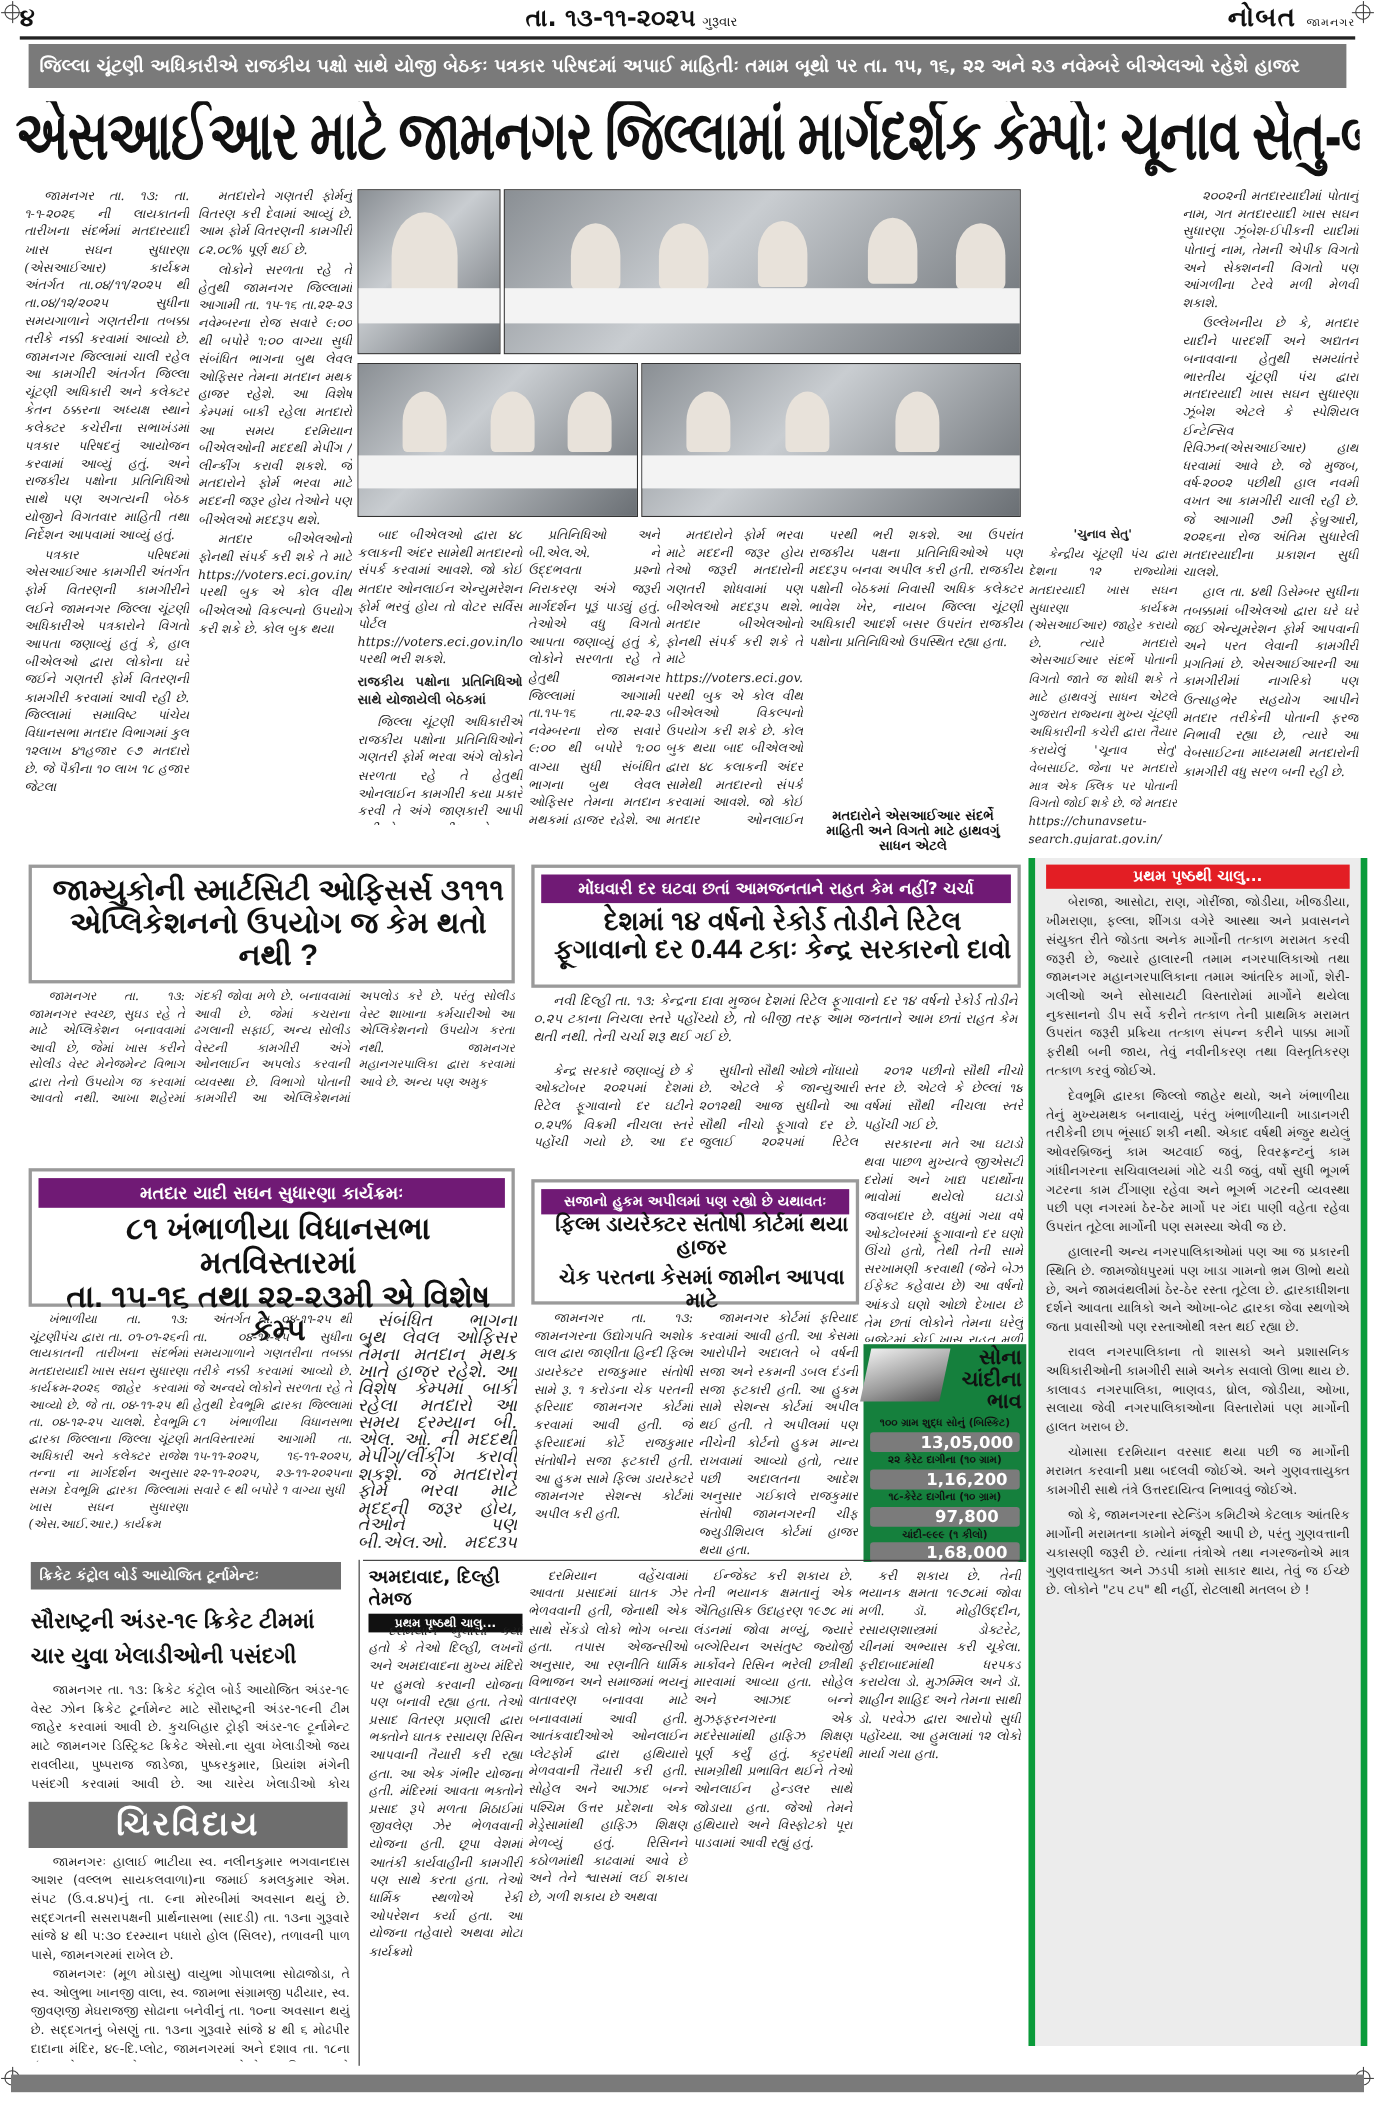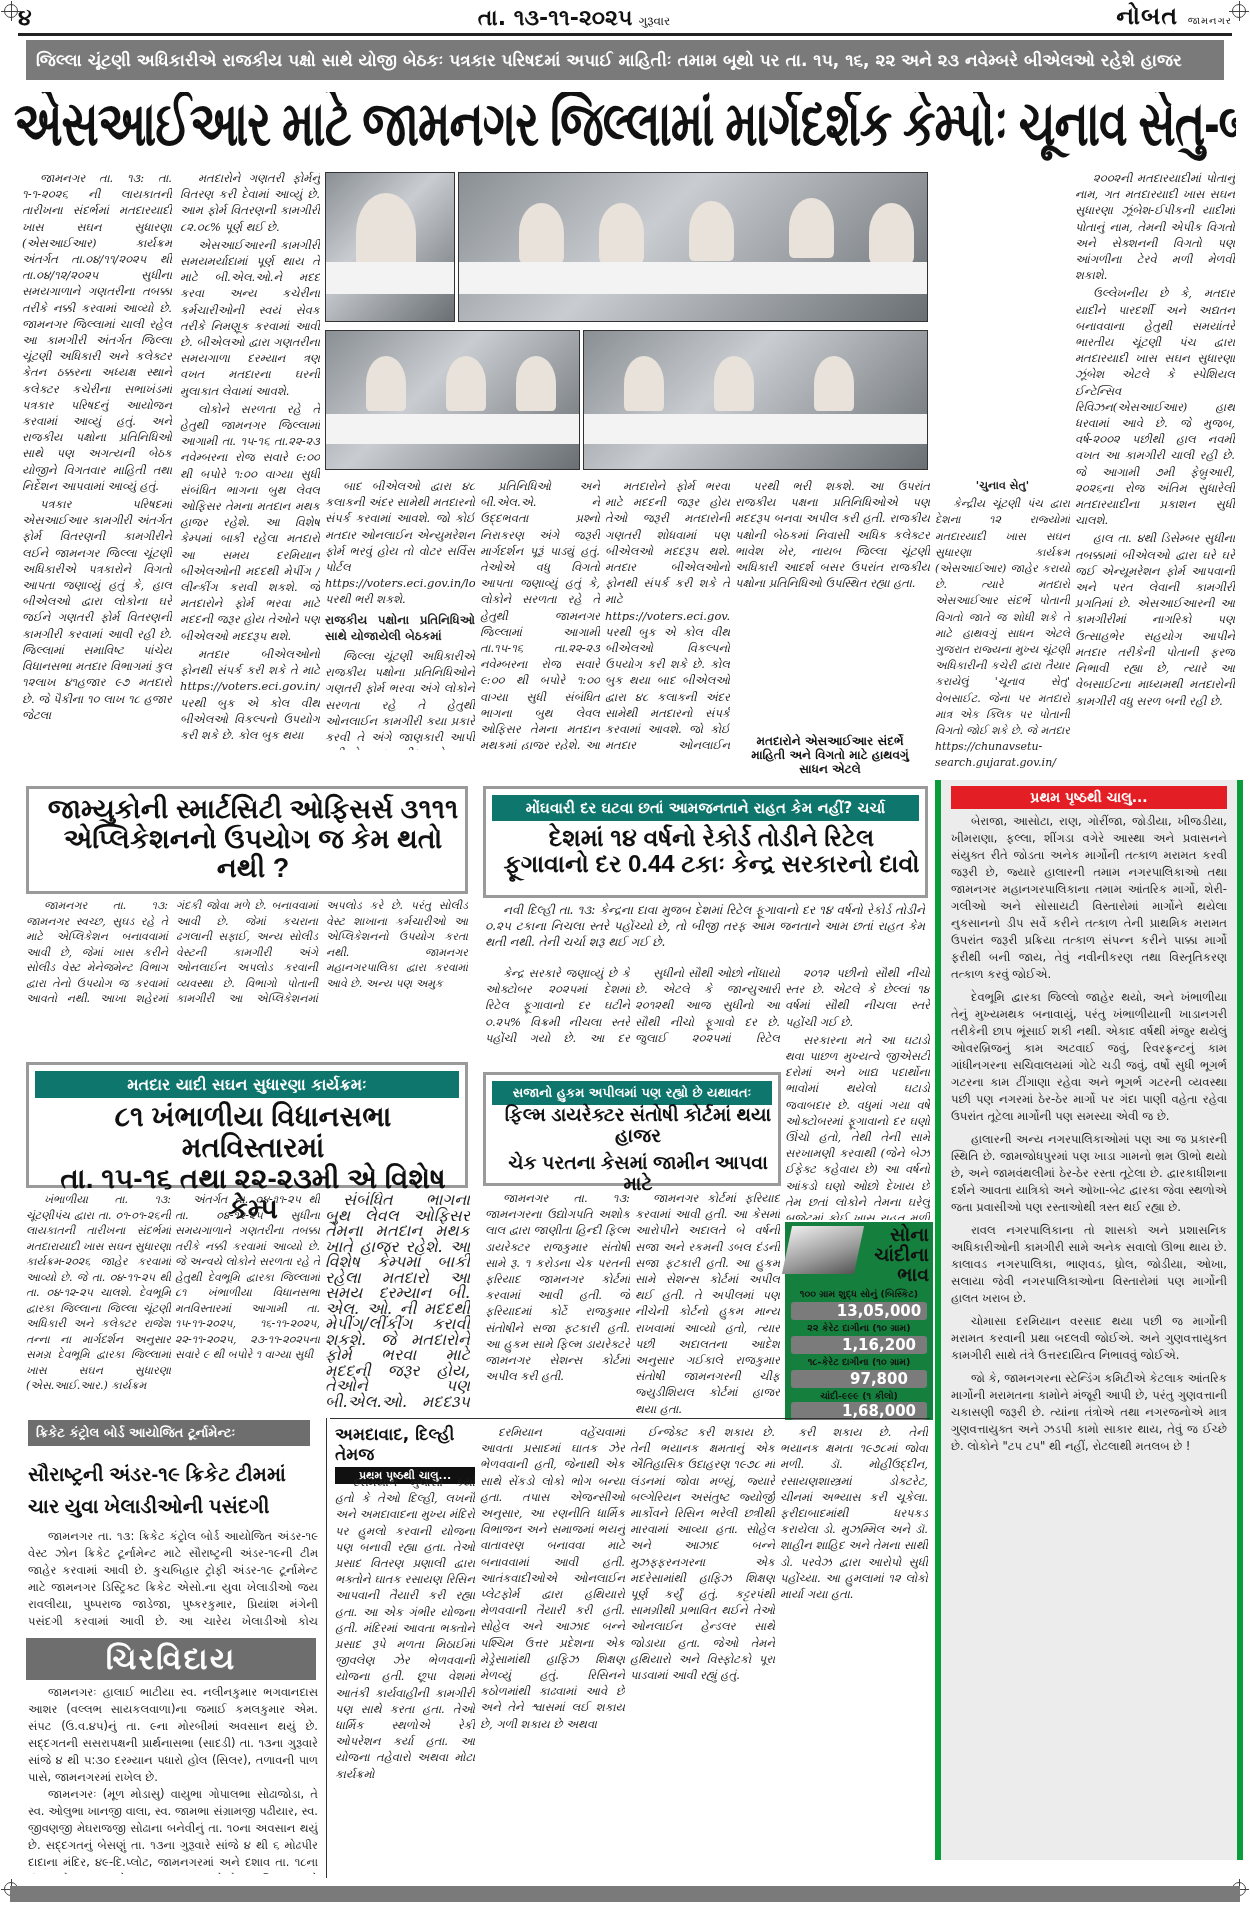--- a/index.html
+++ b/index.html
@@ -21,21 +21,21 @@
 
   .col { position: absolute; font-family: "DejaVu Serif", serif; font-style: italic; font-size: 11.5px; line-height: 16.2px; text-align: justify; color: #222; overflow: hidden; }
   .col p { text-indent: 18px; margin-bottom: 2px; }
   .subhead { font-style: normal; font-weight: bold; font-family: "DejaVu Sans", sans-serif; font-size: 12px; margin: 4px 0; }
 
   .photo { position: absolute; background: linear-gradient(135deg,#8a8f94,#c9cdd1 40%,#6a6f74); border: 1px solid #333; }
   .photo .figure { position: absolute; border-radius: 50% 50% 10% 10%; background: #e8e2da; }
   .photo .table { position: absolute; left: 0; right: 0; height: 22%; bottom: 18%; background: #f3f3f3; }
 
   .boxed { position: absolute; border: 3px solid #9a9a9a; background: #fff; }
-  .box-strap { background: #0f766e; color: #fff; font-weight: bold; font-size: 16px; text-align: center; padding: 4px 0; }
+  .box-strap { background: #701a75; color: #fff; font-weight: bold; font-size: 16px; text-align: center; padding: 4px 0; }
   .box-title { font-family: "Liberation Sans", sans-serif; font-weight: bold; text-align: center; color: #111; line-height: 1.1; margin-left: 12px; }
 
   .green-box { position: absolute; left: 935px; top: 780px; width: 308px; height: 1080px; border-left: 6px solid #0a9b3a; border-right: 6px solid #0a9b3a; background: #ececec; padding: 6px 10px; overflow: hidden; }
   .red-strap { background: #e31e24; color: #fff; text-align: center; font-weight: bold; font-size: 14px; padding: 3px 0; margin-bottom: 4px; }
   .green-box p { font-size: 11.6px; line-height: 17px; text-align: justify; text-indent: 20px; margin-bottom: 6px; color: #222; }
 
   .gold { position: absolute; left: 785px; top: 1222px; width: 148px; height: 198px; background: #15803d; }
   .gold-bars { position: absolute; left: 2px; top: 4px; width: 72px; height: 48px; background: linear-gradient(160deg,#eee,#999 60%,#555); transform: skewX(-12deg); }
   .gold-title { position: absolute; right: 4px; top: 2px; font-weight: 900; font-size: 19px; line-height: 20px; text-align: right; }
   .rate-label { position: absolute; left: 0; width: 148px; text-align: center; font-size: 9.5px; font-weight: bold; }
@@ -74,21 +74,20 @@
 
 <div class="strap">જિલ્લા ચૂંટણી અધિકારીએ રાજકીય પક્ષો સાથે યોજી બેઠકઃ પત્રકાર પરિષદમાં અપાઈ માહિતીઃ તમામ બૂથો પર તા. ૧૫, ૧૬, ૨૨ અને ૨૩ નવેમ્બરે બીએલઓ રહેશે હાજર</div>
 <div class="mainhead">એસઆઈઆર માટે જામનગર જિલ્લામાં માર્ગદર્શક કેમ્પોઃ ચૂનાવ સેતુ-બૂક કોલ વિથ બીએલઓનો વિકલ્પ</div>
 
 <div class="col" style="left:22px;top:170px;width:150px;height:580px;">
   <p>જામનગર તા. ૧૩: તા. ૧-૧-૨૦૨૬ ની લાયકાતની તારીખના સંદર્ભમાં મતદારયાદી ખાસ સઘન સુધારણા (એસઆઈઆર) કાર્યક્રમ અંતર્ગત તા.૦૪/૧૧/૨૦૨૫ થી તા.૦૪/૧૨/૨૦૨૫ સુધીના સમયગાળાને ગણતરીના તબક્કા તરીકે નક્કી કરવામાં આવ્યો છે. જામનગર જિલ્લામાં ચાલી રહેલ આ કામગીરી અંતર્ગત જિલ્લા ચૂંટણી અધિકારી અને કલેક્ટર કેતન ઠક્કરના અધ્યક્ષ સ્થાને કલેક્ટર કચેરીના સભાખંડમાં પત્રકાર પરિષદનું આયોજન કરવામાં આવ્યું હતું. અને રાજકીય પક્ષોના પ્રતિનિધિઓ સાથે પણ અગત્યની બેઠક યોજીને વિગતવાર માહિતી તથા નિર્દેશન આપવામાં આવ્યું હતું.</p>
   <p>પત્રકાર પરિષદમાં એસઆઈઆર કામગીરી અંતર્ગત ફોર્મ વિતરણની કામગીરીને લઈને જામનગર જિલ્લા ચૂંટણી અધિકારીએ પત્રકારોને વિગતો આપતા જણાવ્યું હતું કે, હાલ બીએલઓ દ્વારા લોકોના ઘરે જઈને ગણતરી ફોર્મ વિતરણની કામગીરી કરવામાં આવી રહી છે. જિલ્લામાં સમાવિષ્ટ પાંચેય વિધાનસભા મતદાર વિભાગમાં કુલ ૧૨લાખ ૪૧હજાર ૯૭ મતદારો છે. જે પૈકીના ૧૦ લાખ ૧૮ હજાર જેટલા</p>
 </div>
 <div class="col" style="left:180px;top:170px;width:140px;height:580px;">
   <p>મતદારોને ગણતરી ફોર્મનું વિતરણ કરી દેવામાં આવ્યું છે. આમ ફોર્મ વિતરણની કામગીરી ૮૨.૦૮% પૂર્ણ થઈ છે.</p>
-  <p>એસઆઈઆરની કામગીરી સમયમર્યાદામાં પૂર્ણ થાય તે માટે બી.એલ.ઓ.ને મદદ કરવા અન્ય કચેરીના કર્મચારીઓની સ્વયં સેવક તરીકે નિમણૂક કરવામાં આવી છે. બીએલઓ દ્વારા ગણતરીના સમયગાળા દરમ્યાન ત્રણ વખત મતદારના ઘરની મુલાકાત લેવામાં આવશે.</p>
   <p>લોકોને સરળતા રહે તે હેતુથી જામનગર જિલ્લામાં આગામી તા. ૧૫-૧૬ તા.૨૨-૨૩ નવેમ્બરના રોજ સવારે ૯:૦૦ થી બપોરે ૧:૦૦ વાગ્યા સુધી સંબંધિત ભાગના બુથ લેવલ ઓફિસર તેમના મતદાન મથક હાજર રહેશે. આ વિશેષ કેમ્પમાં બાકી રહેલા મતદારો આ સમય દરમિયાન બીએલઓની મદદથી મેપીંગ / લીન્કીંગ કરાવી શકશે. જે મતદારોને ફોર્મ ભરવા માટે મદદની જરૂર હોય તેઓને પણ બીએલઓ મદદરૂપ થશે.</p>
   <p>મતદાર બીએલઓનો ફોનથી સંપર્ક કરી શકે તે માટે https://voters.eci.gov.in/ પરથી બુક એ કોલ વીથ બીએલઓ વિકલ્પનો ઉપયોગ કરી શકે છે. કોલ બુક થયા</p>
 </div>
 
 <div class="photo" style="left:325px;top:172px;width:130px;height:150px;">
   <div class="figure" style="left:30px;top:20px;width:60px;height:80px;"></div>
   <div class="table"></div>
 </div>
 <div class="photo" style="left:458px;top:172px;width:470px;height:150px;">
   <div class="figure" style="left:60px;top:30px;width:45px;height:60px;"></div>

